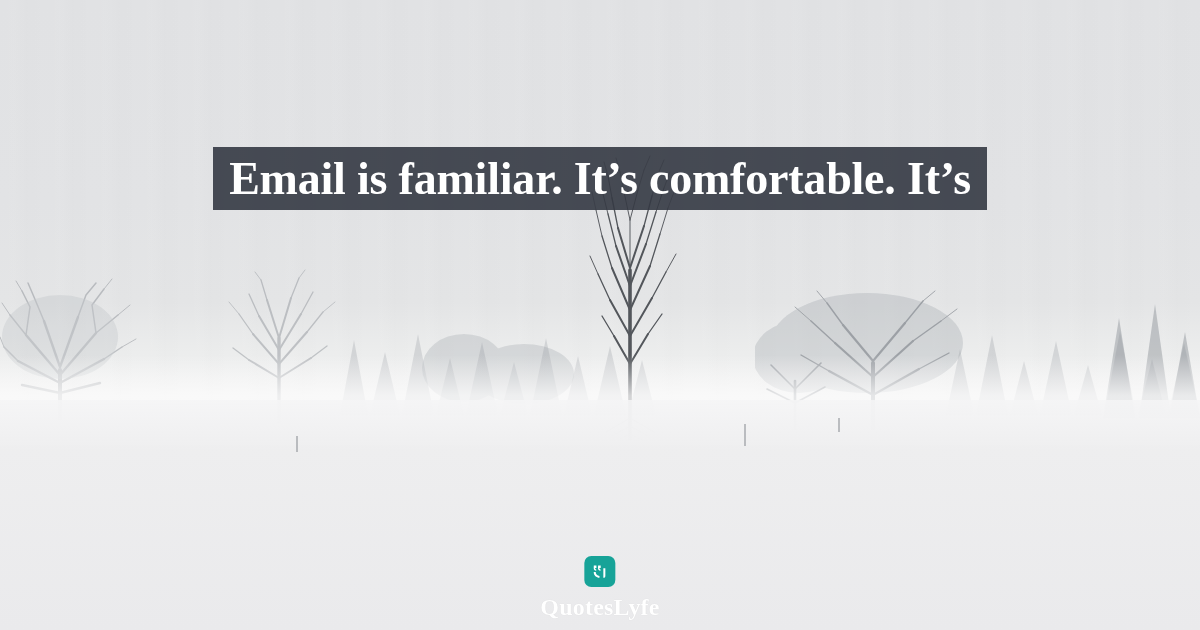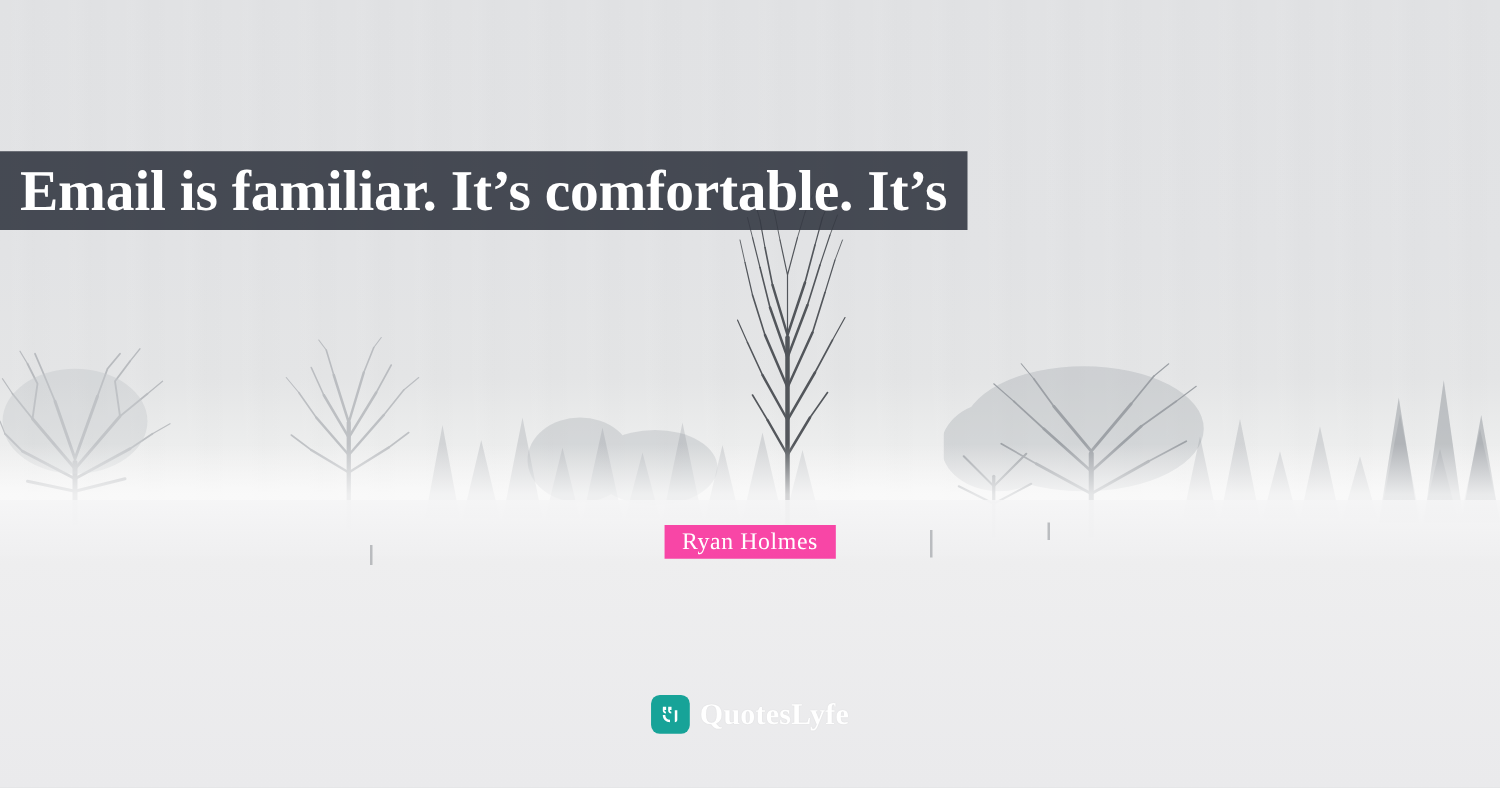--- a/index.html
+++ b/index.html
@@ -77,22 +77,23 @@
 
   .tree-far   { opacity: .26; }
   .tree-mid   { opacity: .40; }
   .tree-near  { opacity: .62; }
   .tree-center{ opacity: .80; }
 
   
   .quote-block {
     position: absolute;
     left: 0; right: 0;
-    top: 121px;
+    top: 147px;
     display: flex;
+    flex-direction: column;
     align-items: center;
     gap: 6px;
     z-index: 6;
   }
 
   .quote-line {
     display: inline-block;
     background: rgba(52,57,66,0.90);
     color: #ffffff;
     font-family: "Liberation Serif", "DejaVu Serif", serif;
@@ -128,20 +129,21 @@
   
   .brand {
     position: absolute;
     left: 50%;
     top: 556px;
     transform: translateX(-50%);
     display: flex;
     align-items: center;
     gap: 8px;
     z-index: 7;
+    flex-direction: column;
   }
 
   .brand-mark {
     width: 31px;
     height: 31px;
     border-radius: 7px;
     background: #17a398;
     display: flex;
     align-items: center;
     justify-content: center;
@@ -277,21 +279,20 @@
   <div class="snow-field"></div>
 
   <div class="post" style="left:296px; top:436px; width:2px; height:16px;"></div>
   <div class="post" style="left:744px; top:424px; width:2px; height:22px;"></div>
   <div class="post" style="left:838px; top:418px; width:2px; height:14px;"></div>
 
   <div class="quote-block">
     <div class="quote-line">Email is familiar. It’s comfortable. It’s</div>
   </div>
 
-  <div class="author-badge">Ryan Holmes</div>
 
   <div class="brand">
     <span class="brand-mark">
       <svg width="21" height="21" viewBox="0 0 24 24" aria-hidden="true">
 
         <g fill="#ffffff">
           <path d="M5.1 5.0 h3.0 v3.1 h-1.5 c0 0.9 0.5 1.4 1.3 1.5 v1.5
                    c-1.9 -0.1 -2.9 -1.3 -2.9 -3.2 z"></path>
           <path d="M10.0 5.0 h3.0 v3.1 h-1.5 c0 0.9 0.5 1.4 1.3 1.5 v1.5
                    c-1.9 -0.1 -2.9 -1.3 -2.9 -3.2 z"></path>

